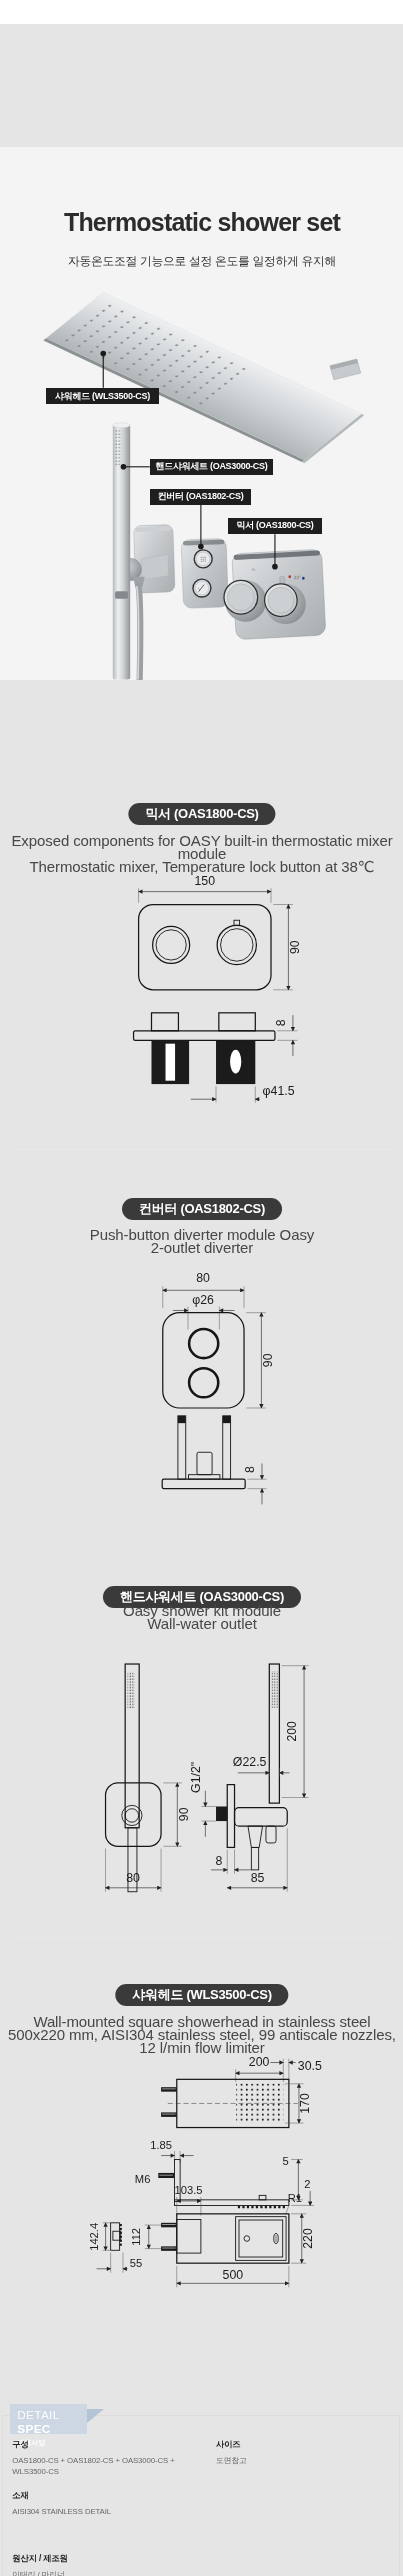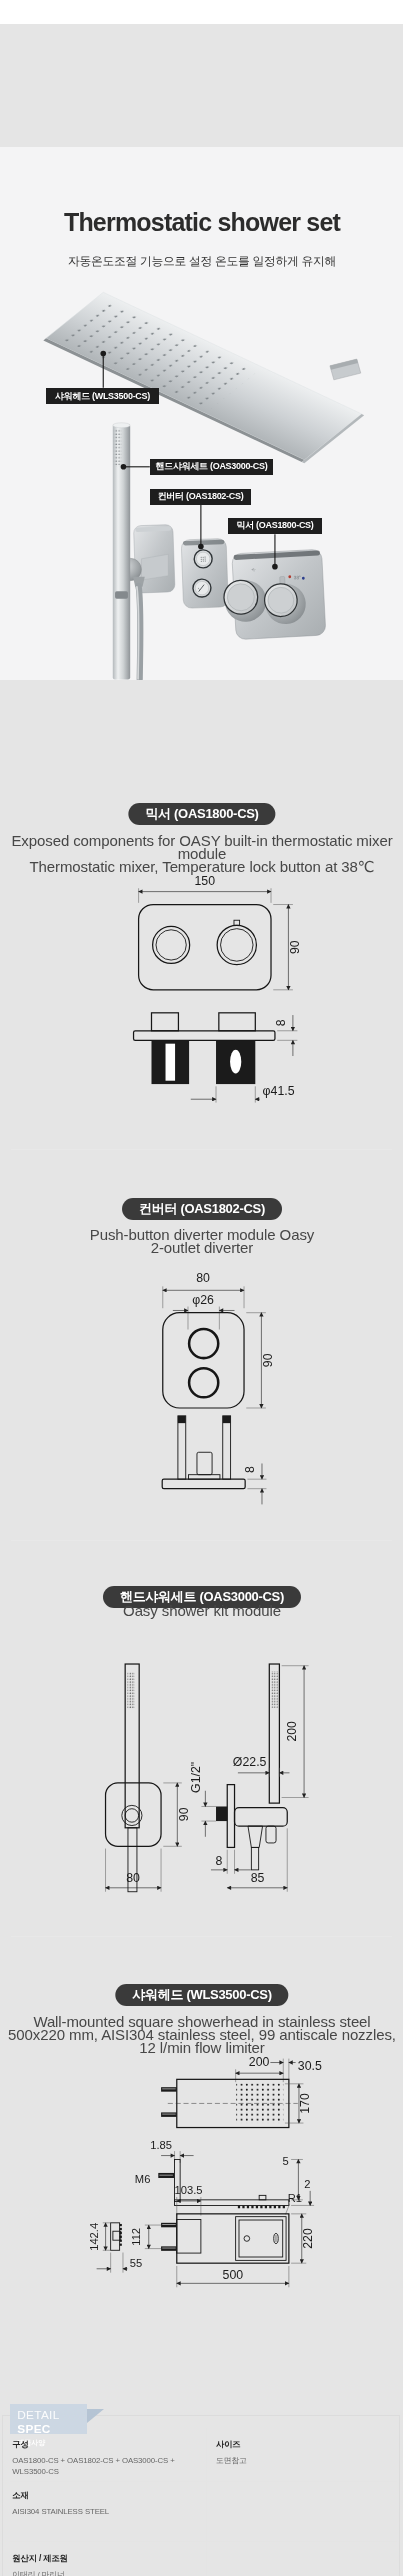--- a/index.html
+++ b/index.html
@@ -286,20 +286,21 @@
     <line class="dl" x1="467" y1="347" x2="467" y2="375" marker-end="url(#ar)"></line>
     <line class="dl" x1="467" y1="392" x2="467" y2="420" marker-start="url(#ar)"></line>
     <text class="dt" x="452" y="358" text-anchor="middle" transform="rotate(-90,452,358)">8</text>
   </svg>
 
   <div class="divider" style="top:1516px;"></div>
 
   <div class="pill" style="top:1562px;">핸드샤워세트 (OAS3000-CS)</div>
   <div class="desc" style="top:1580px;">
     <div>Oasy shower kit module</div>
+    <div>Wall-water outlet</div>
   </div>
   <svg class="drw" style="top:1626px;" width="404" height="258" viewBox="0 0 720 460">
 
     <rect class="o" x="188" y="237" width="99" height="113" rx="22"></rect>
     <rect class="o" x="223" y="25" width="25" height="292" fill="#fff"></rect>
     <rect x="227" y="40" width="13" height="65" fill="url(#pTechDots)"></rect>
     <circle class="o1" cx="235" cy="295" r="18"></circle>
       <circle class="o1" cx="235" cy="295" r="12"></circle>
     <rect class="o1" x="228" y="317" width="16" height="114"></rect>
     <line class="ext" x1="291" y1="237" x2="324" y2="237"></line>
@@ -477,21 +478,21 @@
     <div class="cell" style="left:12.3px;top:36px;width:185px;">
       <div class="lab">구성</div>
       <div class="val">OAS1800-CS + OAS1802-CS + OAS3000-CS + WLS3500-CS</div>
     </div>
     <div class="cell" style="left:216px;top:36px;width:174px;">
       <div class="lab">사이즈</div>
       <div class="val">도면참고</div>
     </div>
     <div class="cell" style="left:12.3px;top:87px;width:185px;">
       <div class="lab">소재</div>
-      <div class="val">AISI304 STAINLESS STEEL</div>
+      <div class="val">AISI304 STAINLESS DETAIL</div>
     </div>
     <div class="cell" style="left:12.3px;top:150px;width:185px;">
       <div class="lab">원산지 / 제조원</div>
       <div class="val">이태리 / 마리너</div>
     </div>
   </section>
 </div>
 
 
 </body></html>

